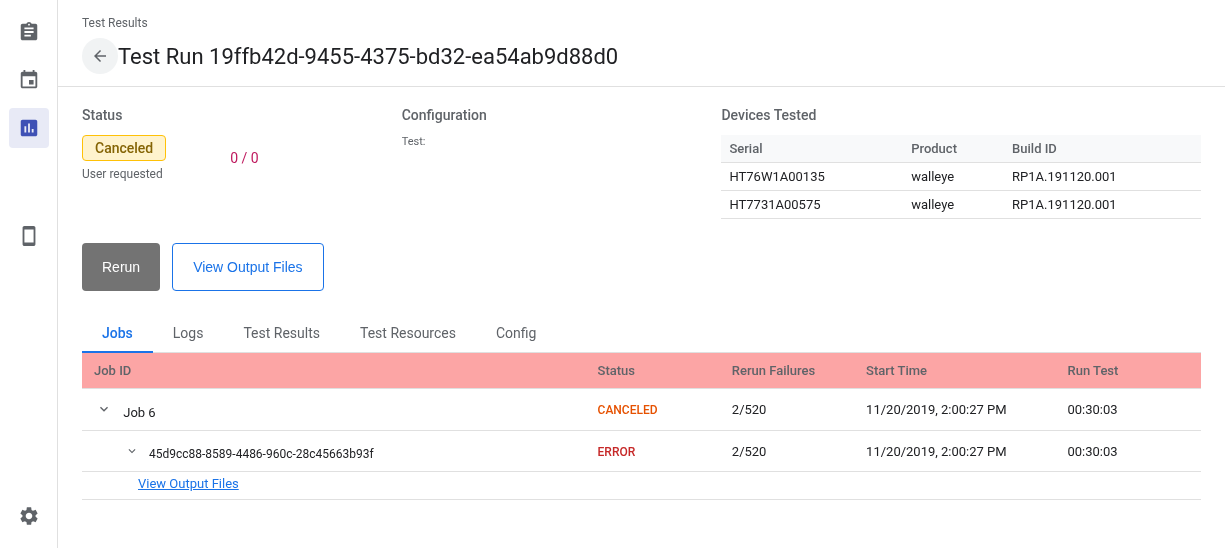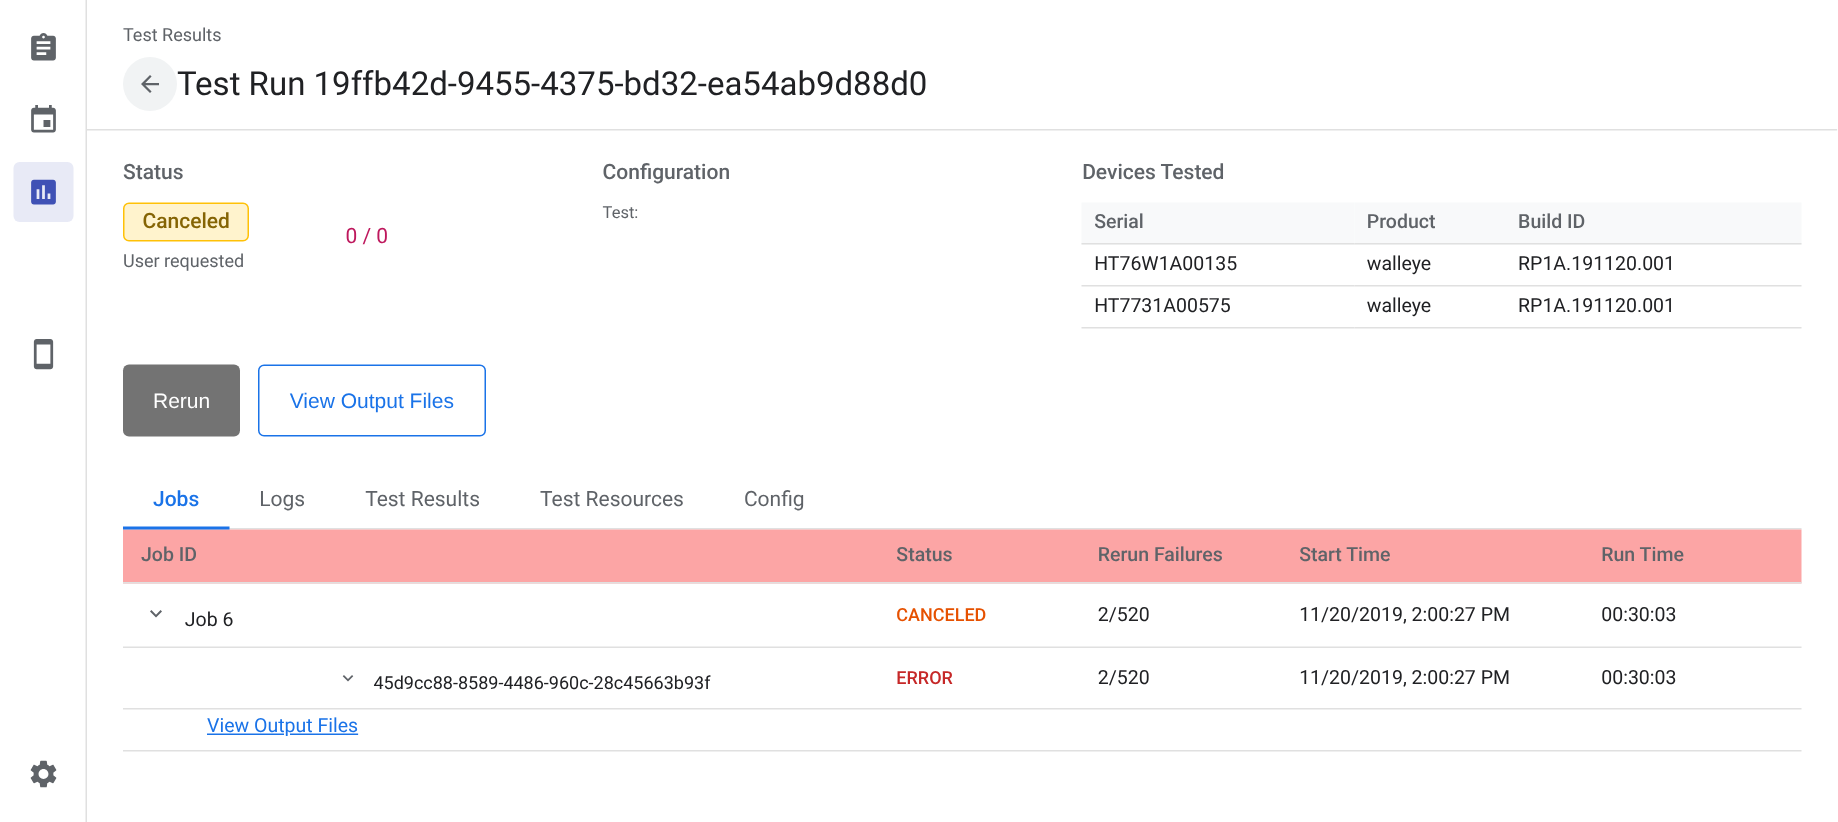--- a/index.html
+++ b/index.html
@@ -259,21 +259,20 @@
       padding-bottom: 8px;
     }
 
     .sub-row td {
       background: #fff;
     }
     .sub-id {
       padding-left: 40px !important;
       font-size: 12px;
       color: #5f6368;
-      text-align: center;
     }
   </style>
 </head>
 <body>
 
 <div class="sidebar">
   <div class="sidebar-icon">
     <svg viewBox="0 0 24 24" fill="currentColor">
         <path d="M19 3h-4.18C14.4 1.84 13.3 1 12 1c-1.3 0-2.4.84-2.82 2H5c-1.1 0-2 .9-2 2v14c0 1.1.9 2 2 2h14c1.1 0 2-.9 2-2V5c0-1.1-.9-2-2-2zm-7 0c.55 0 1 .45 1 1s-.45 1-1 1-1-.45-1-1 .45-1 1-1zm2 14H7v-2h7v2zm3-4H7v-2h10v2zm0-4H7V7h10v2z"></path>
       </svg>
@@ -375,21 +374,21 @@
         <div class="tab">Config</div>
       </div>
 
     <table class="jobs-table">
       <thead>
         <tr>
           <th style="width:45%">Job ID</th>
           <th style="width:12%">Status</th>
           <th style="width:12%">Rerun Failures</th>
           <th style="width:18%">Start Time</th>
-          <th style="width:13%">Run Time</th>
+          <th style="width:13%">Run Test</th>
         </tr>
       </thead>
       <tbody id="jobs-tbody">
       <tr>
     <td>
       <span class="expand-icon">
         <svg width="16" height="16" viewBox="0 0 24 24" fill="#5f6368">
                   <path d="M16.59 8.59L12 13.17 7.41 8.59 6 10l6 6 6-6z"></path>
                 </svg>
       </span>

